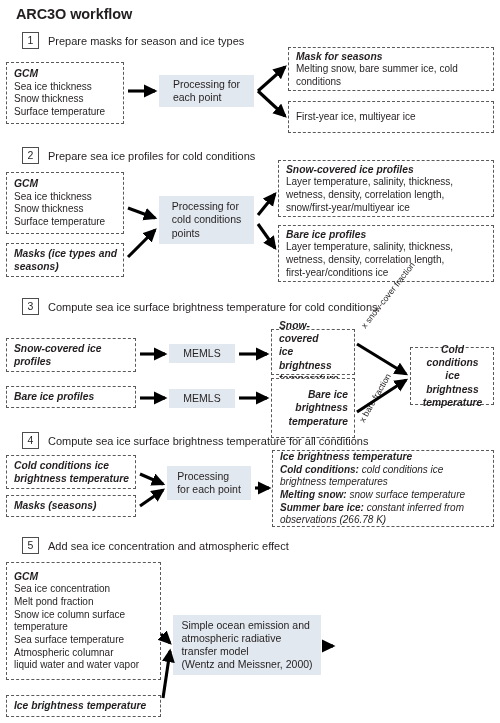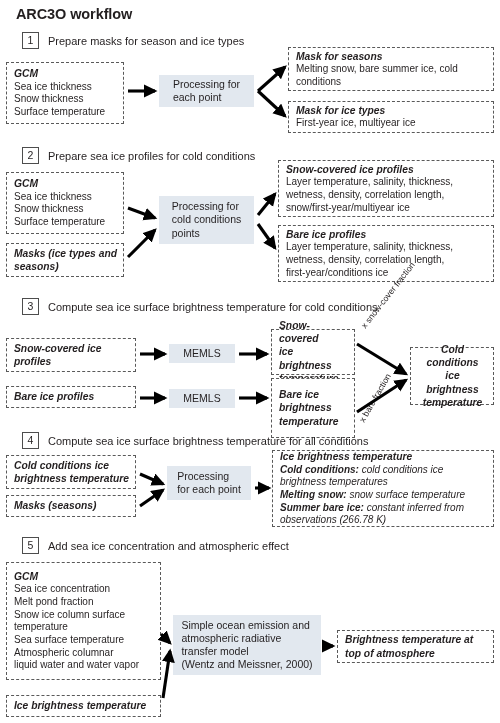--- a/index.html
+++ b/index.html
@@ -117,21 +117,20 @@
   <div class="dbox" style="left:288px; top:47px; width:206px; height:44px;">
     <div class="vc">
       <div class="lnhead">Mask for seasons</div>
       <div class="ln">Melting snow, bare summer ice, cold</div>
       <div class="ln">conditions</div>
     </div>
   </div>
 
   <div class="dbox" style="left:288px; top:101px; width:206px; height:32px;">
     <div class="vc">
-      <div class="lnhead">Mask for ice types</div>
       <div class="ln">First-year ice, multiyear ice</div>
     </div>
   </div>
 
   <div class="step-head" style="left:22px; top:147px;">
     <div class="step-num">2</div>
     <div class="step-label">Prepare sea ice profiles for cold conditions</div>
   </div>
 
   <div class="dbox" style="left:6px; top:172px; width:118px; height:62px;">
@@ -203,21 +202,21 @@
   </div>
 
   <div class="dbox" style="left:271px; top:329px; width:84px; height:46px;">
     <div class="vc">
       <div class="lnhead">Snow-covered</div>
       <div class="lnhead">ice brightness</div>
       <div class="lnhead">temperature</div>
     </div>
   </div>
 
-  <div class="dbox" style="left:271px; top:378px; width:84px; height:60px;">
+  <div class="dbox" style="left:271px; top:378px; width:84px; height:60px;text-align:right;">
     <div class="vc">
       <div class="lnhead">Bare ice</div>
       <div class="lnhead">brightness</div>
       <div class="lnhead">temperature</div>
     </div>
   </div>
 
   <div class="dbox" style="left:410px; top:347px; width:84px; height:58px;text-align:center;">
     <div class="vc">
       <div class="lnhead">Cold</div>
@@ -292,26 +291,20 @@
 
   <div class="pbox" style="left:173px; top:615px; width:148px; height:60px;">
     <div>
       <div>Simple ocean emission and</div>
       <div>atmospheric radiative</div>
       <div>transfer model</div>
       <div>(Wentz and Meissner, 2000)</div>
     </div>
   </div>
 
-  <div class="dbox" style="left:337px; top:630px; width:157px; height:33px;">
-    <div class="vc">
-      <div class="lnhead">Brightness temperature at</div>
-      <div class="lnhead">top of atmosphere</div>
-    </div>
-  </div>
 
   <svg class="arrows" viewBox="0 0 500 723">
     <defs>
       <marker id="ah" markerWidth="5" markerHeight="5" refX="3.6" refY="2.1" orient="auto" markerUnits="strokeWidth">
         <path d="M0,0 L4.4,2.1 L0,4.2 z" fill="#000000"></path>
       </marker>
     </defs>
     <g stroke="#000000" stroke-width="3.1" fill="none" marker-end="url(#ah)">
 
       <line x1="128" y1="91" x2="155" y2="91"></line>

